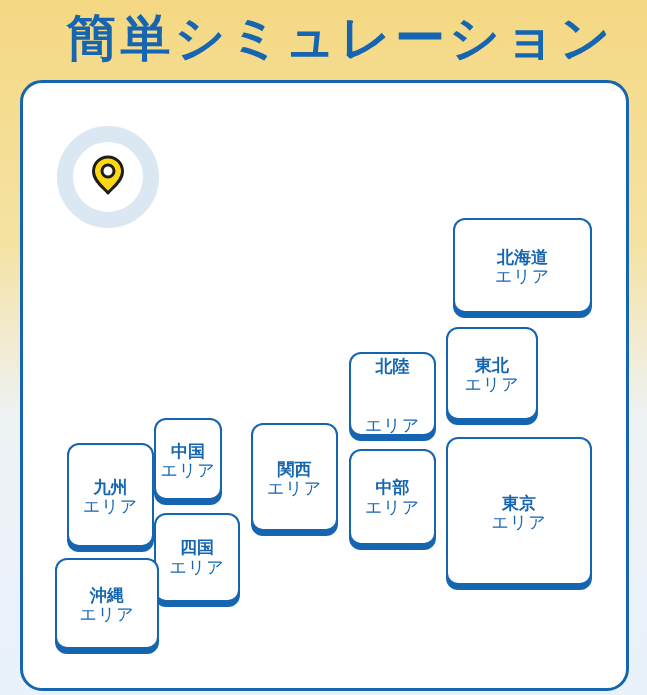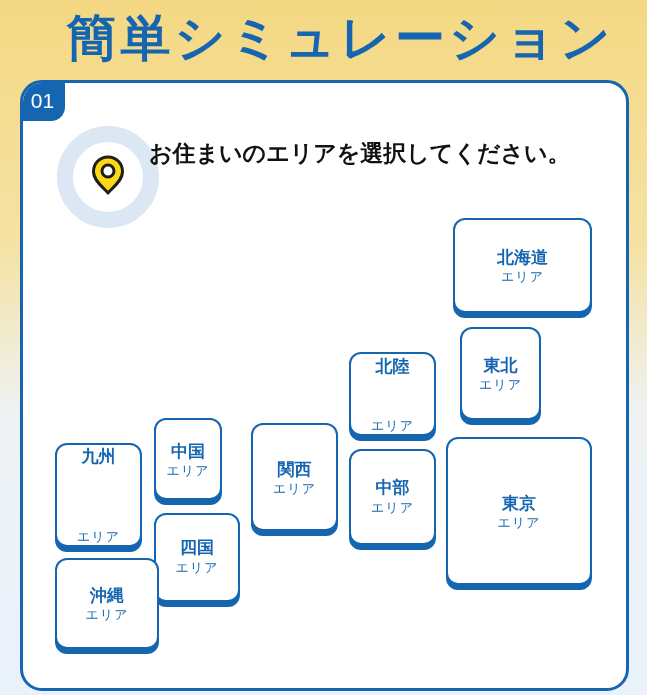--- a/index.html
+++ b/index.html
@@ -49,48 +49,46 @@
     border: 2px solid #1565b0;
     border-radius: 12px;
     box-shadow: 0 5px 0 #1565b0;
     display: flex; flex-direction: column; align-items: center; justify-content: center;
     cursor: pointer;
   }
   .tile .name {
     font-size: 17px; font-weight: bold; color: #1565b0; line-height: 22px;
   }
   .tile .sub {
-    font-size: 13px; color: #1565b0; line-height: 17px; letter-spacing: 1px;
+    font-size: 17px; color: #1565b0; line-height: 17px; letter-spacing: 1px;
   }
 </style>
 </head>
 <body>
 
 <div class="page-title">簡単シミュレーション</div>
 
 <div class="card">
-  <div class="badge">01</div>
 
   <div class="ring">
     <span>
       <svg width="34" height="40" viewBox="0 0 34 40">
         <path d="M17 2 C8.5 2 2.5 8.5 2.5 16.5 C2.5 26 13 33 17 38 C21 33 31.5 26 31.5 16.5 C31.5 8.5 25.5 2 17 2 Z" fill="#ffd814" stroke="#1e1e1e" stroke-width="3" stroke-linejoin="round"></path>
         <circle cx="17" cy="16" r="6" fill="#ffffff" stroke="#1e1e1e" stroke-width="3"></circle>
       </svg>
     </span>
   </div>
 
-  <div class="question">お住まいのエリアを選択してください。</div>
 
   <div class="tile" style="left:430px; top:135px; width:139px; height:95px;">
     <span class="name">北海道</span>
     <span class="sub">エリア</span>
   </div>
 
-  <div class="tile" style="left:437px; top:244px; width:81px; height:93px;">
+  <div class="tile" style="left:423px; top:244px; width:92px; height:93px;">
     <span class="name">東北</span>
     <span class="sub">エリア</span>
   </div>
 
   <div class="tile" style="left:326px; top:269px; width:87px; height:84px;gap:40px;">
     <span class="name">北陸</span>
     <span class="sub">エリア</span>
   </div>
 
   <div class="tile" style="left:423px; top:354px; width:146px; height:148px;">
@@ -111,21 +109,21 @@
   <div class="tile" style="left:131px; top:335px; width:68px; height:82px;">
     <span class="name">中国</span>
     <span class="sub">エリア</span>
   </div>
 
   <div class="tile" style="left:131px; top:430px; width:86px; height:89px;font-family:Liberation Mono, monospace;">
     <span class="name">四国</span>
     <span class="sub">エリア</span>
   </div>
 
-  <div class="tile" style="left:32px; top:360px; width:87px; height:104px;justify-content:space-between;">
+  <div class="tile" style="left:44px; top:360px; width:87px; height:104px;">
     <span class="name">九州</span>
     <span class="sub">エリア</span>
   </div>
 
   <div class="tile" style="left:32px; top:475px; width:104px; height:91px;">
     <span class="name">沖縄</span>
     <span class="sub">エリア</span>
   </div>
 </div>
 

